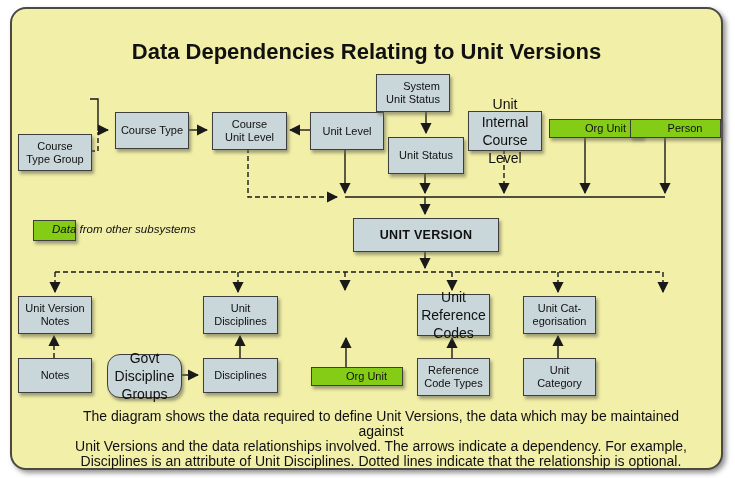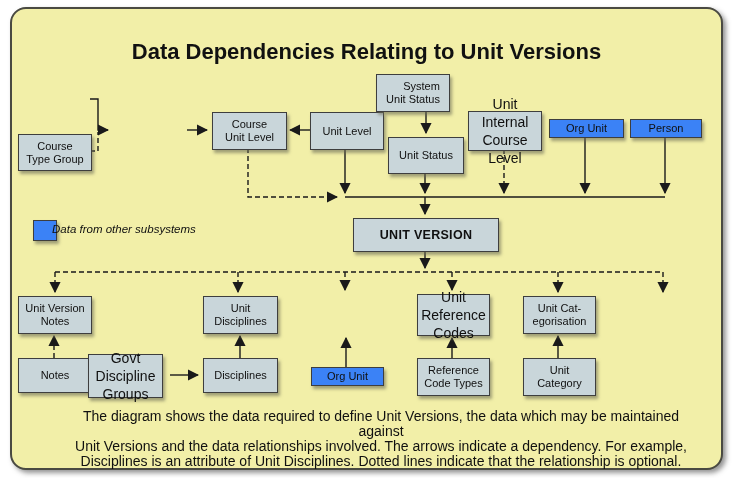--- a/index.html
+++ b/index.html
@@ -24,21 +24,21 @@
   }
   svg.wires { position:absolute; left:0; top:0; width:735px; height:478px; pointer-events:none; }
   .node {
     position:absolute; background:#C9D6DA; border:1px solid #3e3e3e;
     box-shadow:2px 3px 3px rgba(105,105,85,.6);
     display:flex; align-items:center; justify-content:center;
     text-align:center; white-space:pre-line;
     font-size:11px; line-height:13px; color:#101010;
   }
   .node.ln3 { font-size:14px; line-height:18px; }
-  .node.ext { background:#3b82f6; }
+  .node.ext { background:#84cc16;padding-left:19px; }
   .node.uv  { font-weight:bold; font-size:12.5px; letter-spacing:.3px; }
   .legend-label {
     position:absolute; font-size:11.5px; line-height:14px; color:#101010;
   }
   .footnote {
     position:absolute; left:61px; top:409px; width:640px;
     text-align:center; font-size:14px; line-height:15px;
     white-space:pre-line; color:#101010;
   }
   
@@ -85,20 +85,21 @@
       <path d="M345,272 L345,290" marker-end="url(#ah)"></path>
       <path d="M452,272 L452,290" marker-end="url(#ah)"></path>
       <path d="M558,272 L558,292" marker-end="url(#ah)"></path>
       <path d="M663,272 L663,292" marker-end="url(#ah)"></path>
       <path d="M54,358 L54,336" marker-end="url(#ah)"></path>
     </g>
   </svg>
 
   <div class="node" style="left:18px; top:134px; width:72px; height:35px;">Course
 Type Group</div>
+  <div class="node" style="left:115px; top:112px; width:72px; height:35px;">Course Type</div>
   <div class="node" style="left:212px; top:112px; width:73px; height:36px;">Course
 Unit Level</div>
   <div class="node" style="left:310px; top:112px; width:72px; height:36px;">Unit Level</div>
   <div class="node" style="left:376px; top:74px; width:72px; height:36px;text-align:right;">System
 Unit Status</div>
   <div class="node" style="left:388px; top:137px; width:74px; height:35px;">Unit Status</div>
   <div class="node ln3" style="left:468px; top:111px; width:72px; height:38px;">Unit Internal
 Course
 Level</div>
   <div class="node ext" style="left:549px; top:119px; width:73px; height:17px;">Org Unit</div>
@@ -113,21 +114,21 @@
 Notes</div>
   <div class="node" style="left:203px; top:296px; width:73px; height:36px;">Unit
 Disciplines</div>
   <div class="node ln3" style="left:417px; top:294px; width:71px; height:40px;">Unit
 Reference
 Codes</div>
   <div class="node" style="left:523px; top:296px; width:71px; height:36px;text-align:center;">Unit Cat-
 egorisation</div>
 
   <div class="node" style="left:18px; top:358px; width:72px; height:33px;">Notes</div>
-  <div class="node ln3" style="left:88px; top:354px; width:73px; height:42px;">Govt
+  <div class="node ln3" style="left:107px; top:354px; width:73px; height:42px;border-radius:13px;">Govt
 Discipline
 Groups</div>
   <div class="node" style="left:203px; top:358px; width:73px; height:33px;">Disciplines</div>
   <div class="node ext" style="left:311px; top:367px; width:71px; height:17px;">Org Unit</div>
   <div class="node" style="left:417px; top:358px; width:71px; height:36px;">Reference
 Code Types</div>
   <div class="node" style="left:523px; top:358px; width:71px; height:36px;">Unit
 Category</div>
 
   <div class="footnote">The diagram shows the data required to define Unit Versions, the data which may be maintained against

